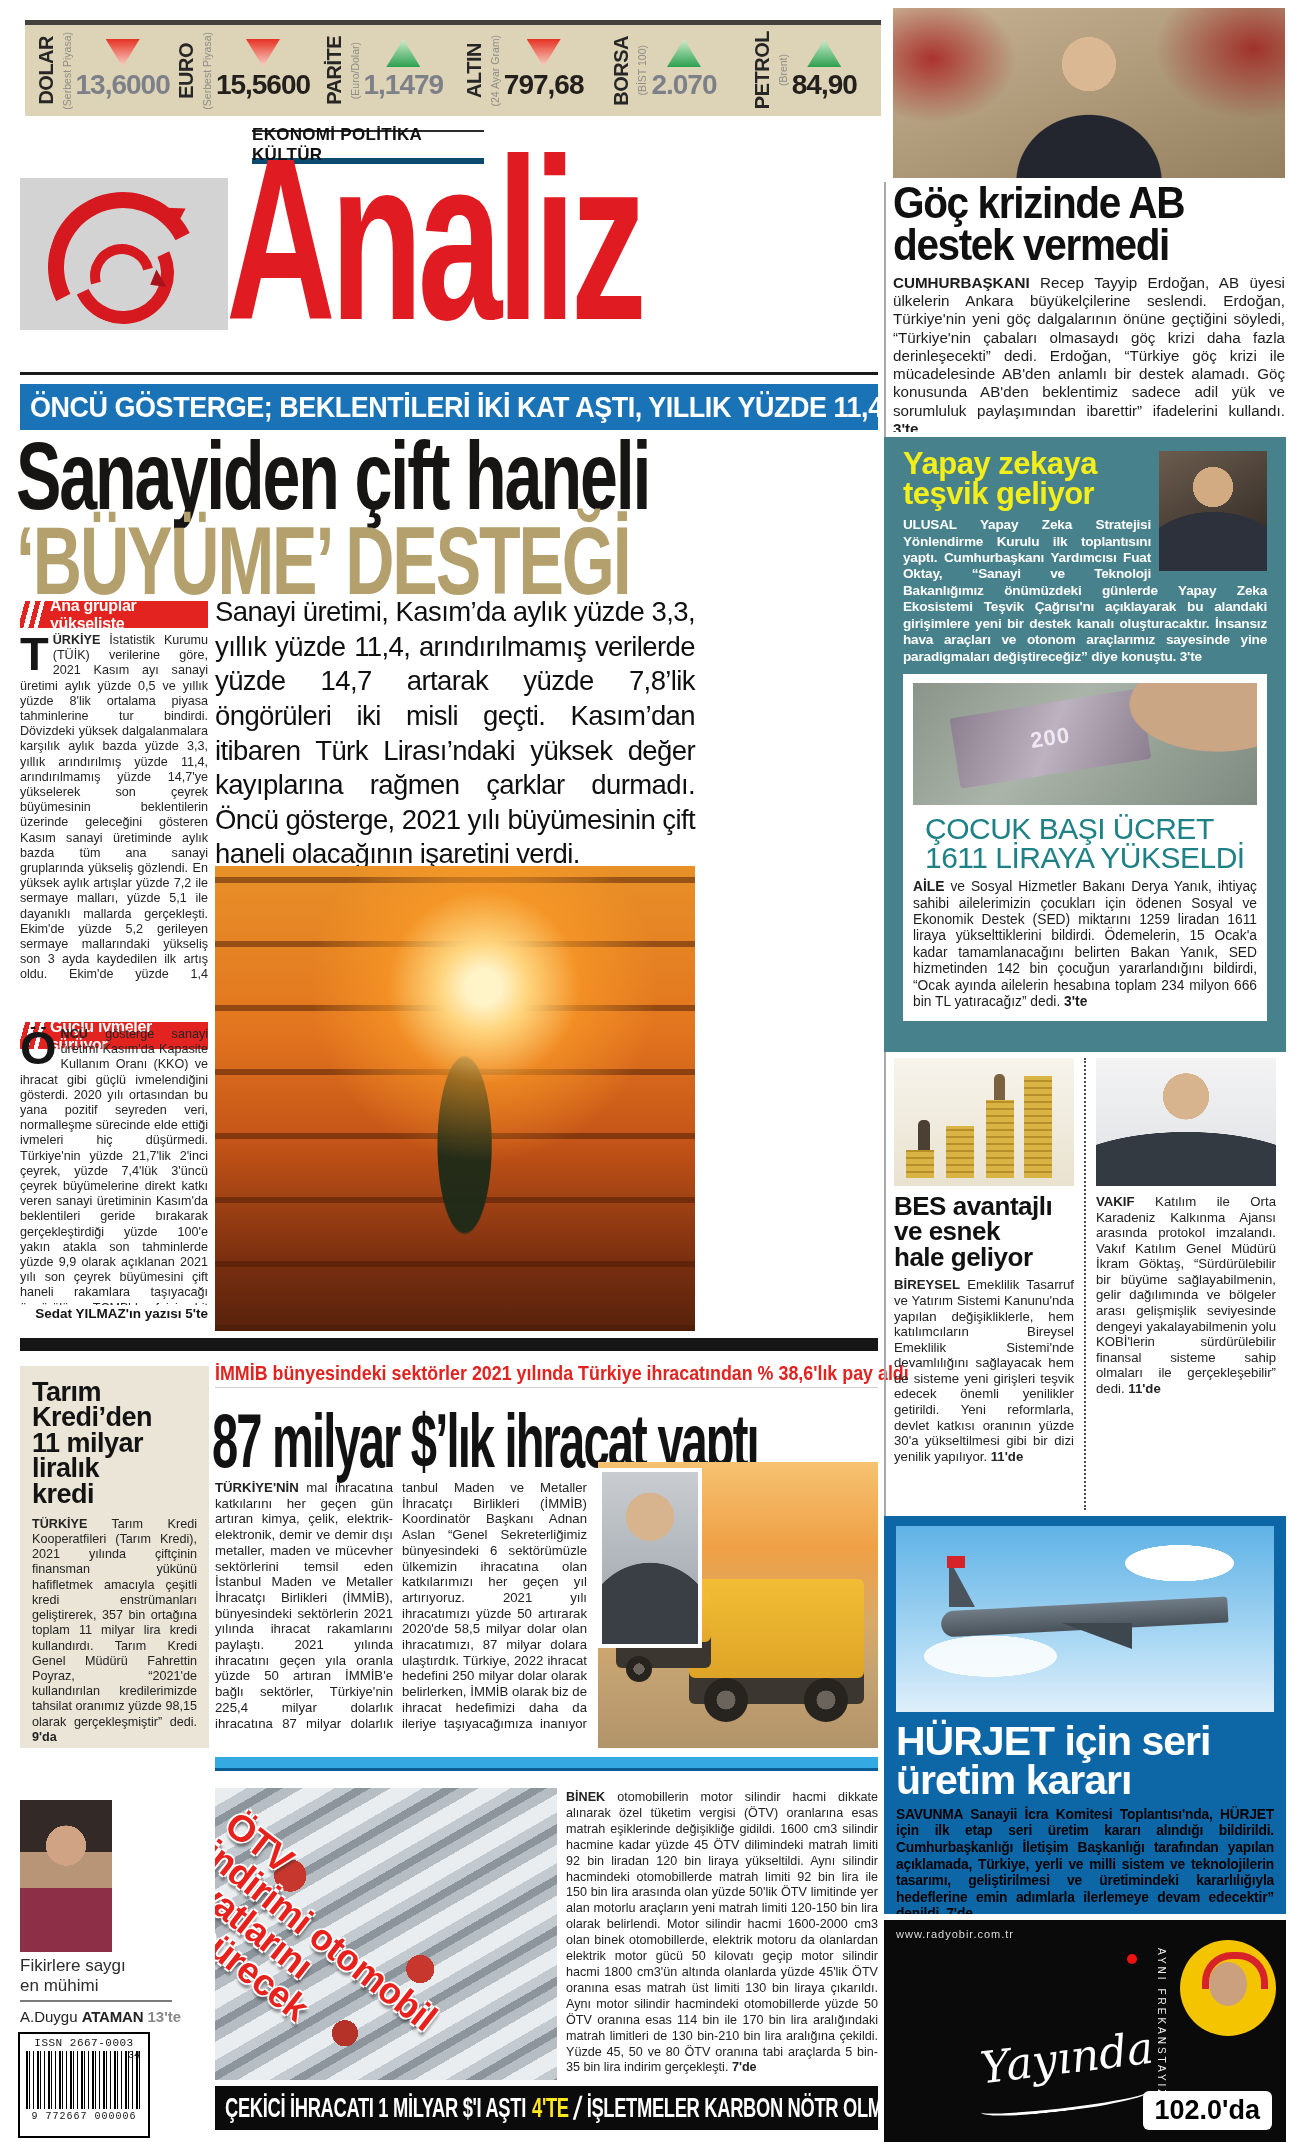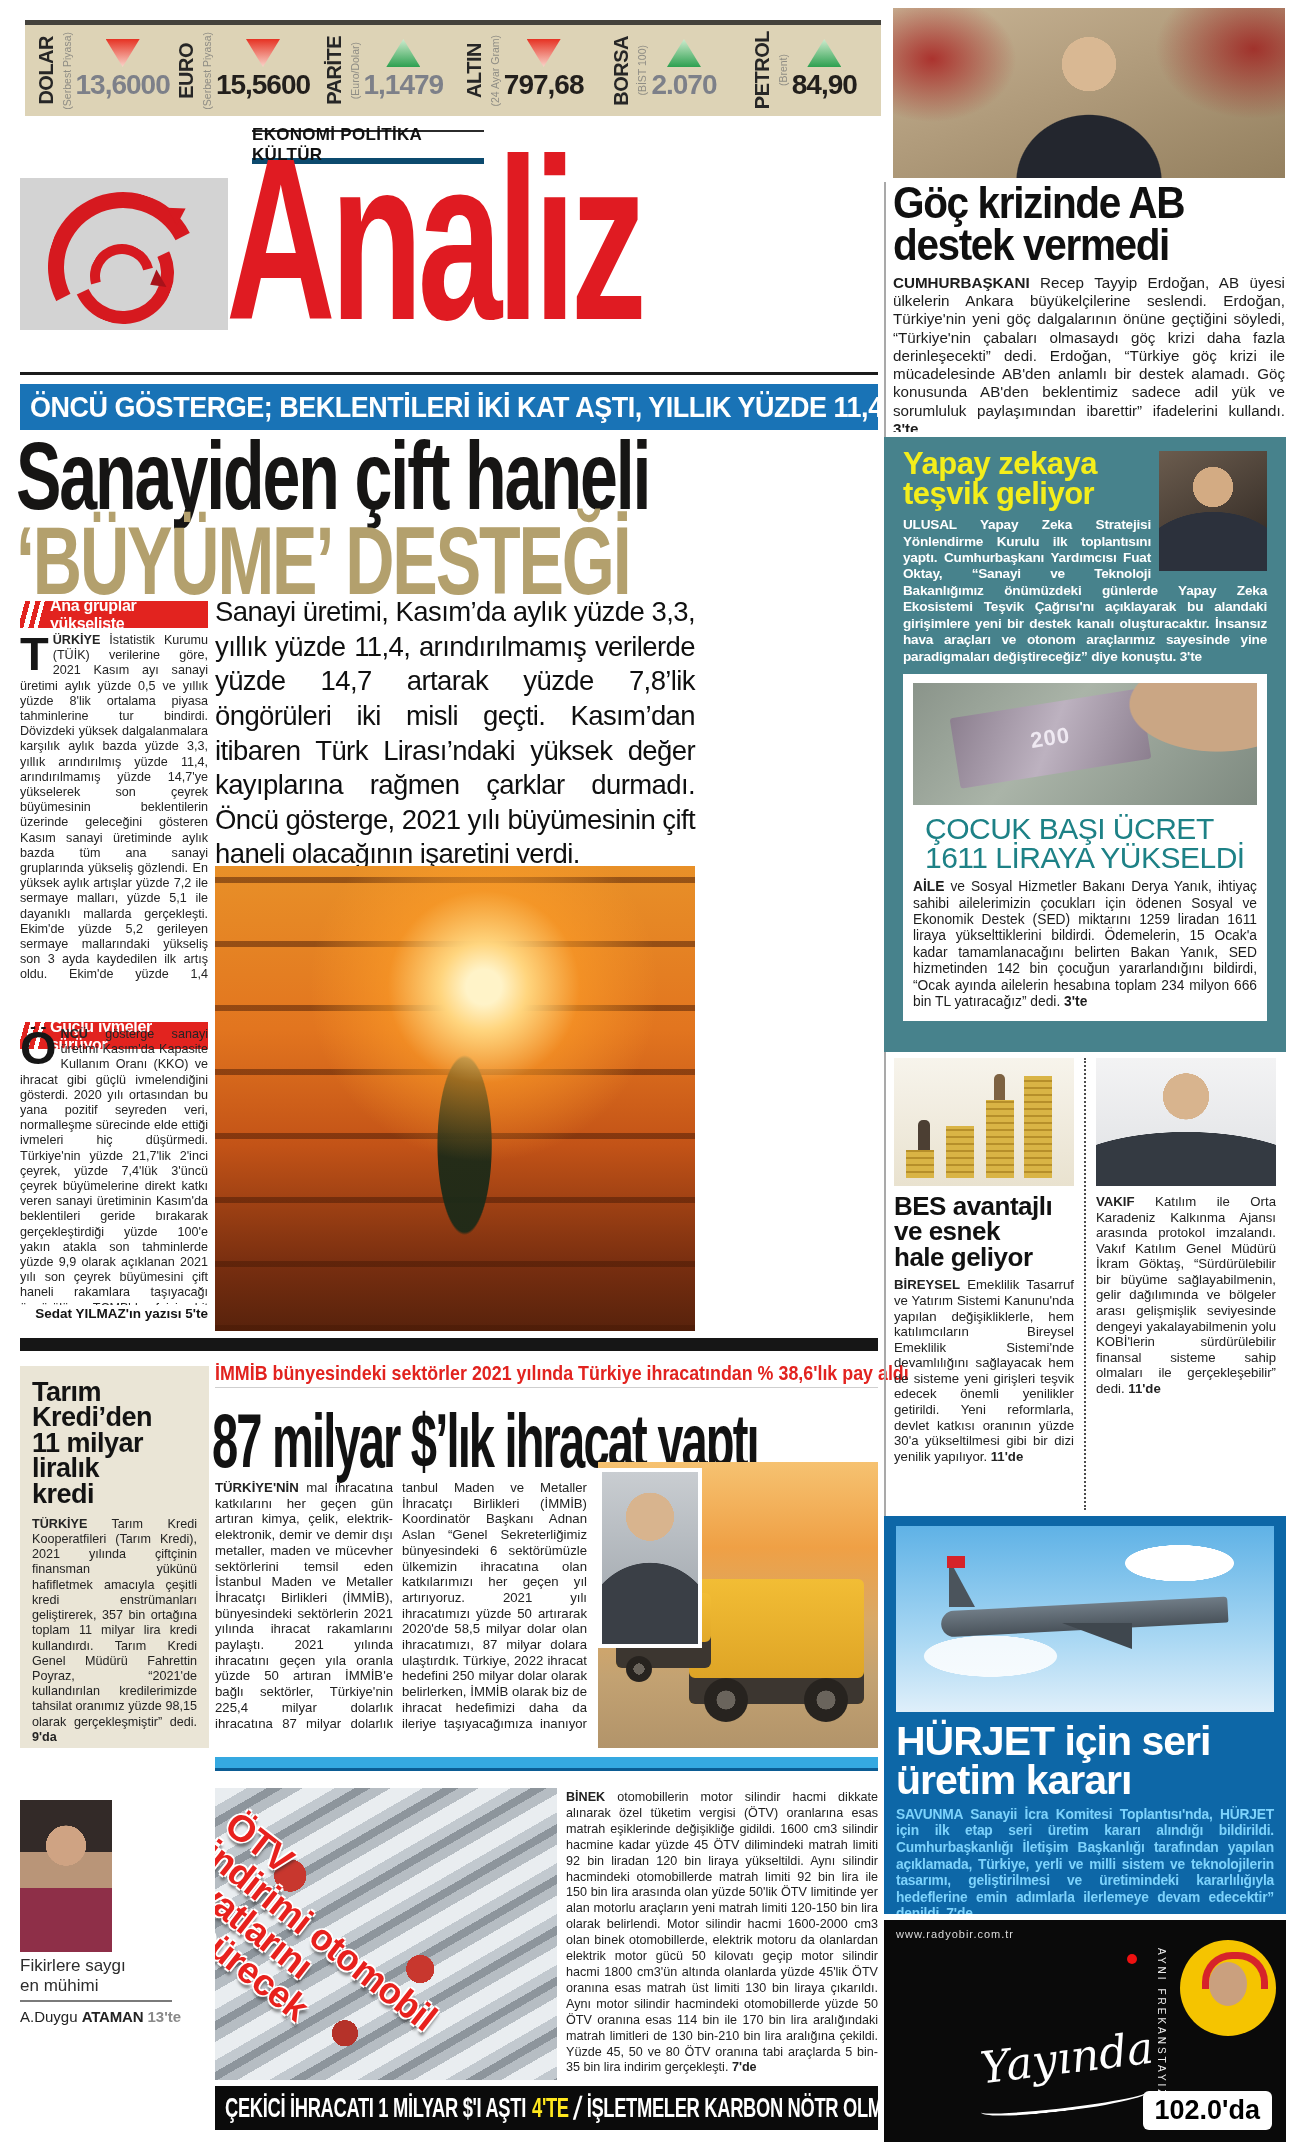--- a/index.html
+++ b/index.html
@@ -182,21 +182,21 @@
   .jet-ph{position:relative;height:186px;background:
      radial-gradient(ellipse 90px 30px at 75% 20%,#fff 0 60%,transparent 61%),
      radial-gradient(ellipse 110px 34px at 25% 70%,rgba(255,255,255,.85) 0 60%,transparent 61%),
      linear-gradient(180deg,#5fb2e6,#a8d7f3 60%,#dfeffa);overflow:hidden}
   .jet-body{position:absolute;left:12%;top:42%;width:76%;height:26px;background:linear-gradient(#707c86,#49525a);
             border-radius:50px 14px 8px 50px;transform:rotate(-3deg)}
   .jet-tail{position:absolute;left:14%;top:18%;width:0;height:0;border-left:26px solid #4b545c;border-top:48px solid transparent}
   .jet-flag{position:absolute;left:13.5%;top:16%;width:18px;height:12px;background:#d6232a}
   .jet-wing{position:absolute;left:44%;top:52%;width:0;height:0;border-right:70px solid #3f474e;border-bottom:26px solid transparent}
   .hur-h{color:#fff;font-weight:bold;font-size:41px;line-height:.95;letter-spacing:-1px;margin:10px 0 7px}
-  .hur-b{color:#7dd3fc;font-weight:bold;font-size:13.8px;line-height:1.2;letter-spacing:-.2px}
+  .hur-b{color:#000000;font-weight:bold;font-size:13.8px;line-height:1.2;letter-spacing:-.2px}
 
   .radio{left:884px;top:1920px;width:402px;height:222px;background:#0a0a0a;overflow:hidden;color:#fff}
   .r-url{position:absolute;left:12px;top:8px;font-size:11px;letter-spacing:1px;color:#ddd}
   .r-brand{position:absolute;left:12px;top:26px;font-size:46px;font-weight:bold;letter-spacing:-1px}
   .r-dot{position:absolute;left:243px;top:34px;width:10px;height:10px;border-radius:50%;background:#e11}
   .r-tag{position:absolute;left:272px;top:28px;writing-mode:vertical-rl;font-size:10px;letter-spacing:3px;color:#eee}
   .r-script{position:absolute;left:96px;top:112px;transform:rotate(-7deg);font-family:"DejaVu Serif",serif;
             font-style:italic;font-size:44px;color:#fff}
   .r-swoosh{position:absolute;left:96px;top:172px;width:170px;height:16px;border-bottom:3px solid #fff;border-radius:0 0 90% 60%;transform:rotate(-6deg)}
   .r-freq{position:absolute;right:14px;bottom:12px;background:#fff;color:#000;font-weight:bold;font-size:27px;
@@ -352,20 +352,26 @@
     </span>
   </div>
 
   <div class="abs colphoto"></div>
   <div class="abs colnote pre">Fikirlere saygı
 en mühimi</div>
   <div class="abs colrule"></div>
   <div class="abs colname">
     <span>A.Duygu</span> <b>ATAMAN</b> <span class="pg">13'te</span>
   </div>
+  <div class="abs barcode">
+    <div class="issn">ISSN 2667-0003</div>
+    <div class="addon">34</div>
+    <div class="bars"></div>
+    <div class="digits">9 772667 000006</div>
+  </div>
 
   <div class="abs vdiv"></div>
   <div class="abs erdogan"></div>
   <div class="abs goc-h">
     <span class="cx sx90 pre">Göç krizinde AB
 destek vermedi</span>
   </div>
   <div class="abs rbody just goc-b">
     <b>CUMHURBAŞKANI</b> <span>Recep Tayyip Erdoğan, AB üyesi ülkelerin Ankara büyükelçilerine seslendi. Erdoğan, Türkiye'nin yeni göç dalgalarının önüne geçtiğini söyledi, “Türkiye'nin çabaları olmasaydı göç krizi daha fazla derinleşecekti” dedi. Erdoğan, “Türkiye göç krizi ile mücadelesinde AB'den anlamlı bir destek alamadı. Göç konusunda AB'den beklentimiz sadece adil yük ve sorumluluk paylaşımından ibarettir” ifadelerini kullandı.</span> <b>3'te</b>
   </div>

